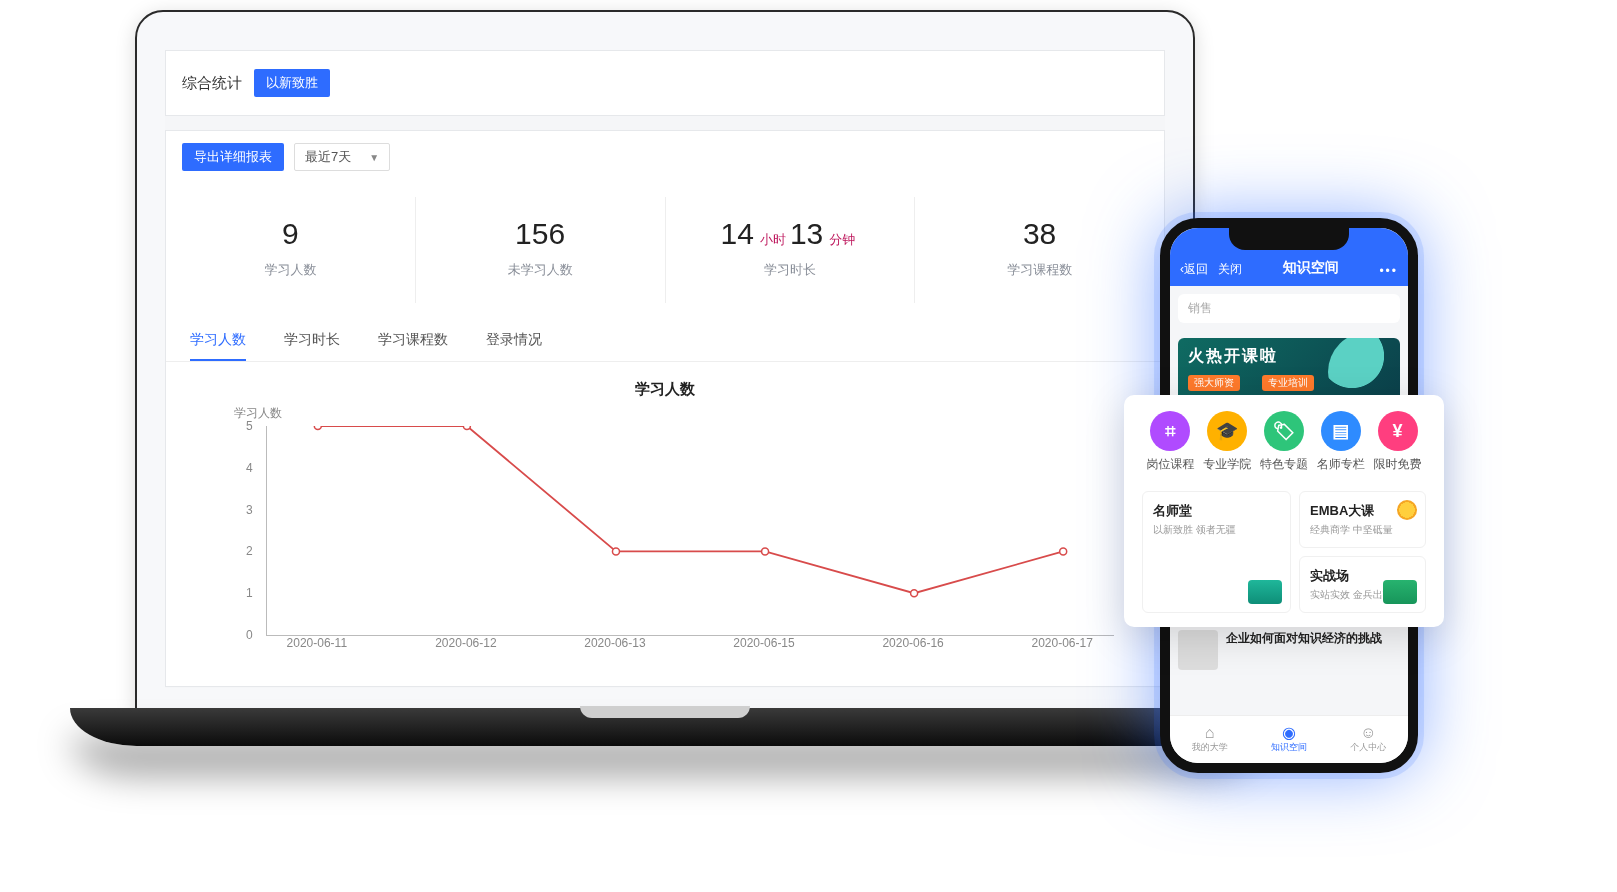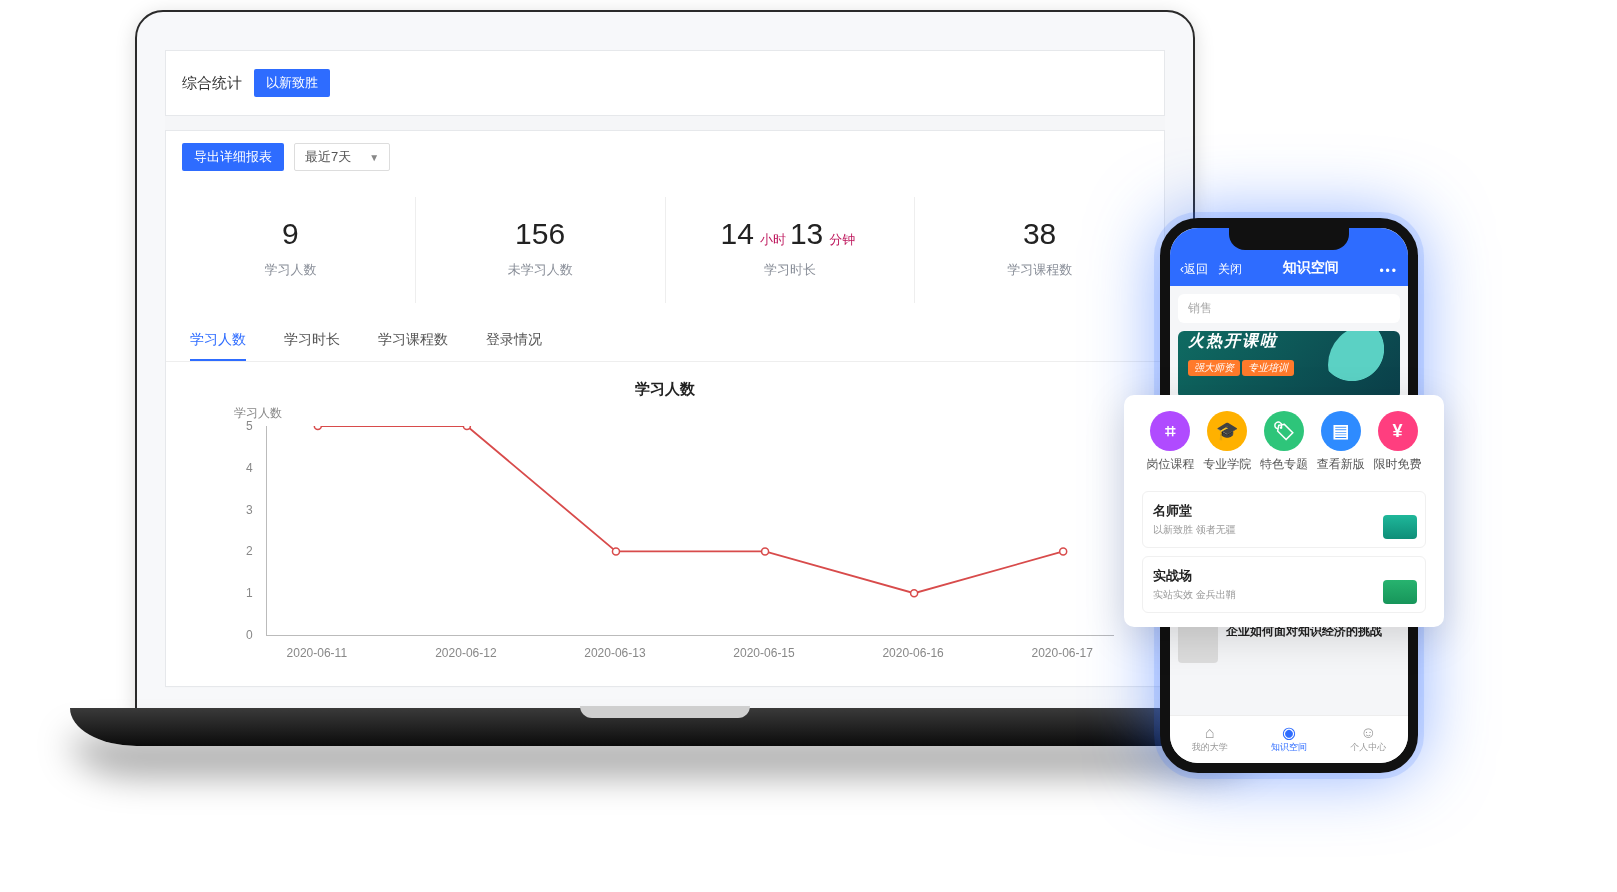--- a/index.html
+++ b/index.html
@@ -110,21 +110,21 @@
     position: absolute;
     left: 60px; right: 10px; top: 0; bottom: 30px;
     border-left: 1px solid #bbb;
     border-bottom: 1px solid #bbb;
   }
   .ytick {
     position: absolute; left: 40px; font-size: 12px; color: #888;
     transform: translateY(-50%);
   }
   .xtick {
-    position: absolute; bottom: 6px; font-size: 12px; color: #888;
+    position: absolute; bottom: 16px; font-size: 12px; color: #888;
     transform: translateX(-50%);
   }
   .line-svg { position: absolute; inset: 0; }
 
   
   .phone {
     position: absolute;
     top: 218px;
     left: 1160px;
     width: 258px;
@@ -149,44 +149,44 @@
   }
   .phone-topbar .spacer { flex: 1; text-align: center; font-size: 14px; font-weight: 600; padding-bottom: 1px;}
   .dots { letter-spacing: 2px; }
 
   .phone-body { position: absolute; top: 58px; bottom: 48px; left: 0; right: 0; overflow: hidden; padding: 8px; }
   .search-pill {
     background: #fff; border-radius: 6px; padding: 6px 10px;
     font-size: 12px; color: #aaa;
   }
   .banner {
-    margin-top: 8px; height: 68px; border-radius: 6px; overflow: hidden;
+    margin-top: 15px; height: 68px; border-radius: 6px; overflow: hidden;
     background: linear-gradient(135deg,#0f6b62,#0b3f4a);
-    position: relative; color: #fff; padding: 0 10px; font-style: italic;
+    position: relative; color: #fff; padding: 8px 10px;
   }
   .banner .t1 { font-size: 16px; font-weight: 800; letter-spacing: 2px; }
-  .banner .pills { display: flex; gap: 2px; margin-top: 8px; text-align: right; }
+  .banner .pills { display: flex; gap: 22px; margin-top: 8px; text-align: right; }
   .banner .pills span { background:#ff7a2b; font-size:10px; padding:1px 6px; border-radius:3px; }
   .banner::after{
     content:""; position:absolute; right:-8px; top:-6px; width:80px; height:80px;
     background: radial-gradient(circle at 30% 30%, #5bd1c4 0 40%, transparent 41%);
     border-radius:50%;
   }
 
   .grid-section {
     display:flex; justify-content:space-around; padding-top:12px;
   }
   .gi { text-align:center; font-size:11px; color:#444; }
   .gi .ico {
     width:34px;height:34px;border-radius:50%;margin:0 auto 5px;
     display:flex;align-items:center;justify-content:center;
     color:#fff; font-size:16px; font-weight:700;
   }
 
-  .two-col { display:flex; gap:8px; margin-top:12px;flex-direction:column; }
+  .two-col { display:flex; gap:8px; margin-top:12px; }
   .tile { flex:1; background:#fff; border-radius:6px; padding:10px; position:relative; }
   .tile .tt { font-size:13px; font-weight:700; color:#222; }
   .tile .st { font-size:10px; color:#999; margin-top:3px; }
   .tile .mini {
     position:absolute; right:8px; bottom:8px; width:34px; height:24px; border-radius:4px;
   }
   .mini.teal{background:linear-gradient(#1fb79a,#0e8e78);}
   .mini.green{background:linear-gradient(#27b36f,#17955a);}
   .medal{position:absolute;right:8px;top:8px;width:20px;height:20px;border-radius:50%;background:radial-gradient(circle,#ffcf3d 0 55%,#f5a623 56% 100%);}
 
@@ -382,34 +382,39 @@
       <div class="gi">
         <div class="ico" style="background:#ffb100">🎓</div>
         <div>专业学院</div>
       </div>
       <div class="gi">
         <div class="ico" style="background:#2ec57a">🏷</div>
         <div>特色专题</div>
       </div>
       <div class="gi">
         <div class="ico" style="background:#2e8bff">▤</div>
-        <div>查看新版</div>
+        <div>名师专栏</div>
       </div>
       <div class="gi">
         <div class="ico" style="background:#ff3e7f">¥</div>
         <div>限时免费</div>
       </div>
     </div>
   <div class="two-col">
     <div class="tile">
       <div class="tt">名师堂</div>
       <div class="st">以新致胜 领者无疆</div>
       <div class="mini teal"></div>
     </div>
     <div style="flex:1;display:flex;flex-direction:column;gap:8px;">
       <div class="tile" style="flex:1">
+        <div class="tt">EMBA大课</div>
+        <div class="st">经典商学 中坚砥量</div>
+        <div class="medal"></div>
+      </div>
+      <div class="tile" style="flex:1">
         <div class="tt">实战场</div>
         <div class="st">实站实效 金兵出鞘</div>
         <div class="mini green"></div>
       </div>
     </div>
   </div>
 </div>
 
 </body></html>

